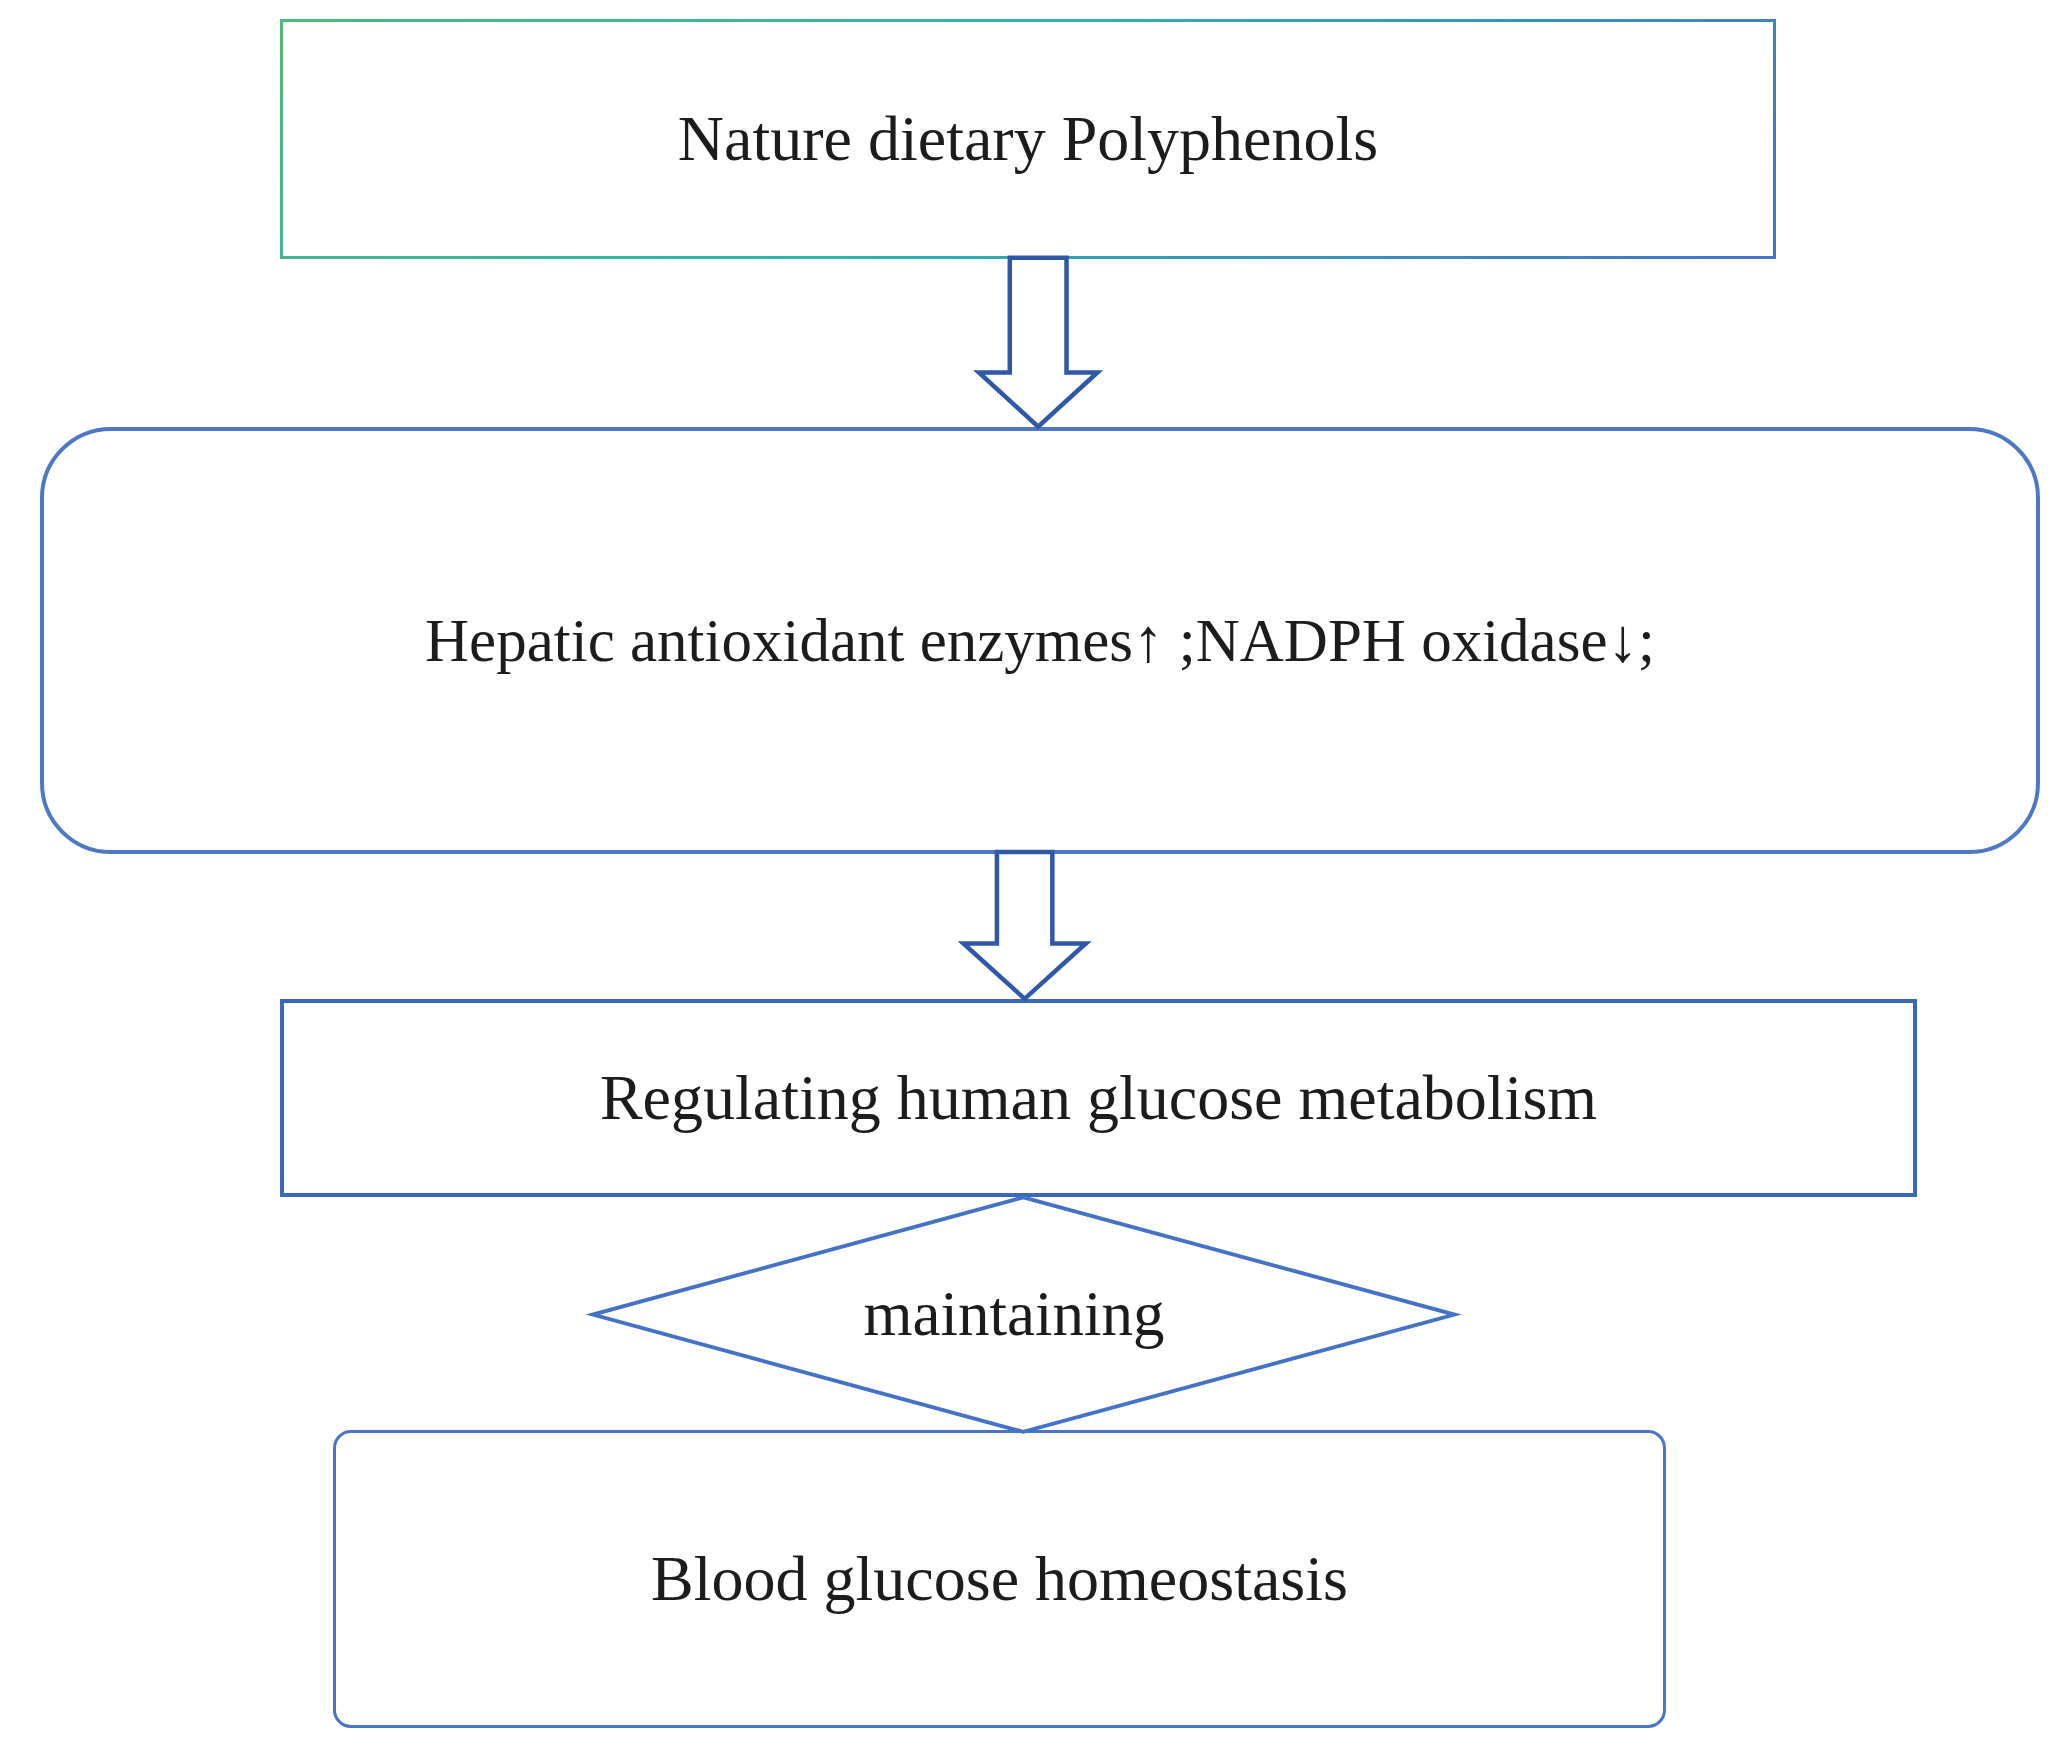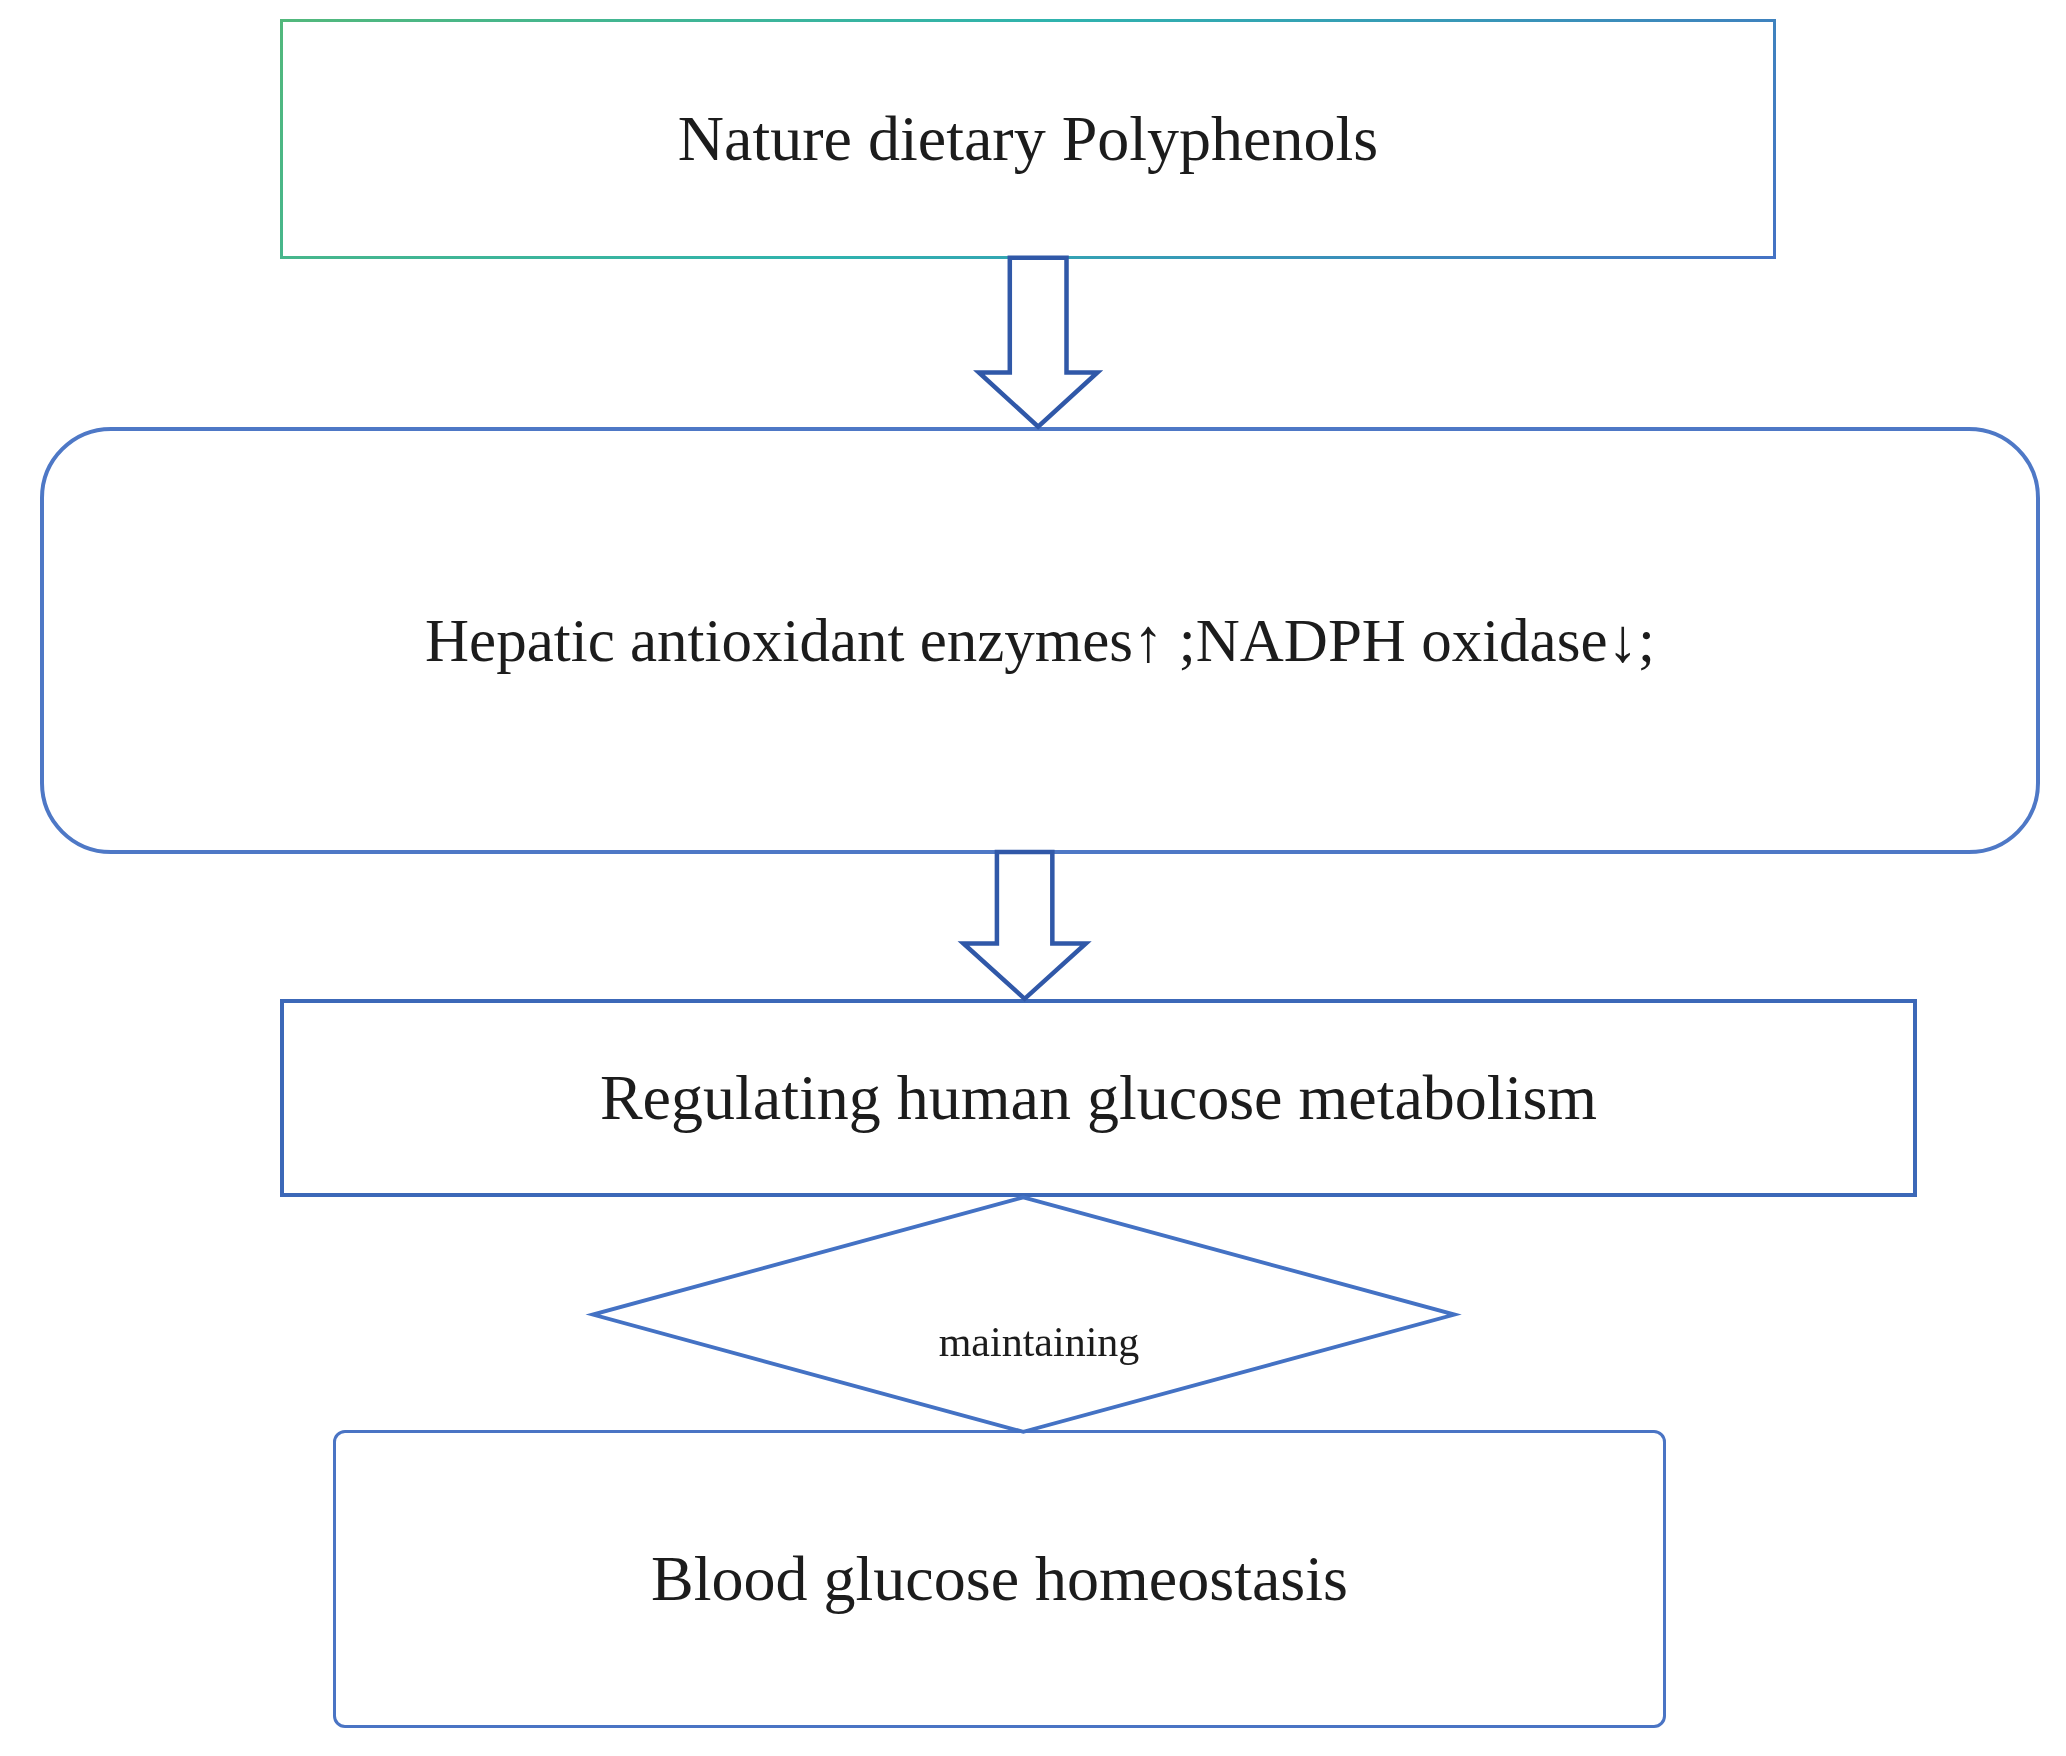--- a/index.html
+++ b/index.html
@@ -42,29 +42,29 @@
   
   .node-outcome {
     left: 280px; top: 999px; width: 1637px; height: 198px;
     border: 4.5px solid #3c68b8;
     font-size: 64px;
   }
   
   .node-result {
     left: 333px; top: 1430px; width: 1333px; height: 298px;
     border: 3.9px solid #4a74c4;
-    border-radius: 12px;
+    border-radius: 18px;
     font-size: 64px;
   }
   
   .diamond-label {
     position: absolute;
-    left: 608px; top: 1263px; width: 862px; height: 103px;
-    display: flex; align-items: flex-end; justify-content: center;
-    font-size: 42px;
+    left: 583px; top: 1263px; width: 862px; height: 103px;
+    display: flex; align-items: center; justify-content: center;
+    font-size: 63px;
     background: transparent;
   }
   .shape-overlay {
     position: absolute;
     left: 0; top: 0; width: 2066px; height: 1756px;
     pointer-events: none;
   }
 </style>
 </head>
 <body>

